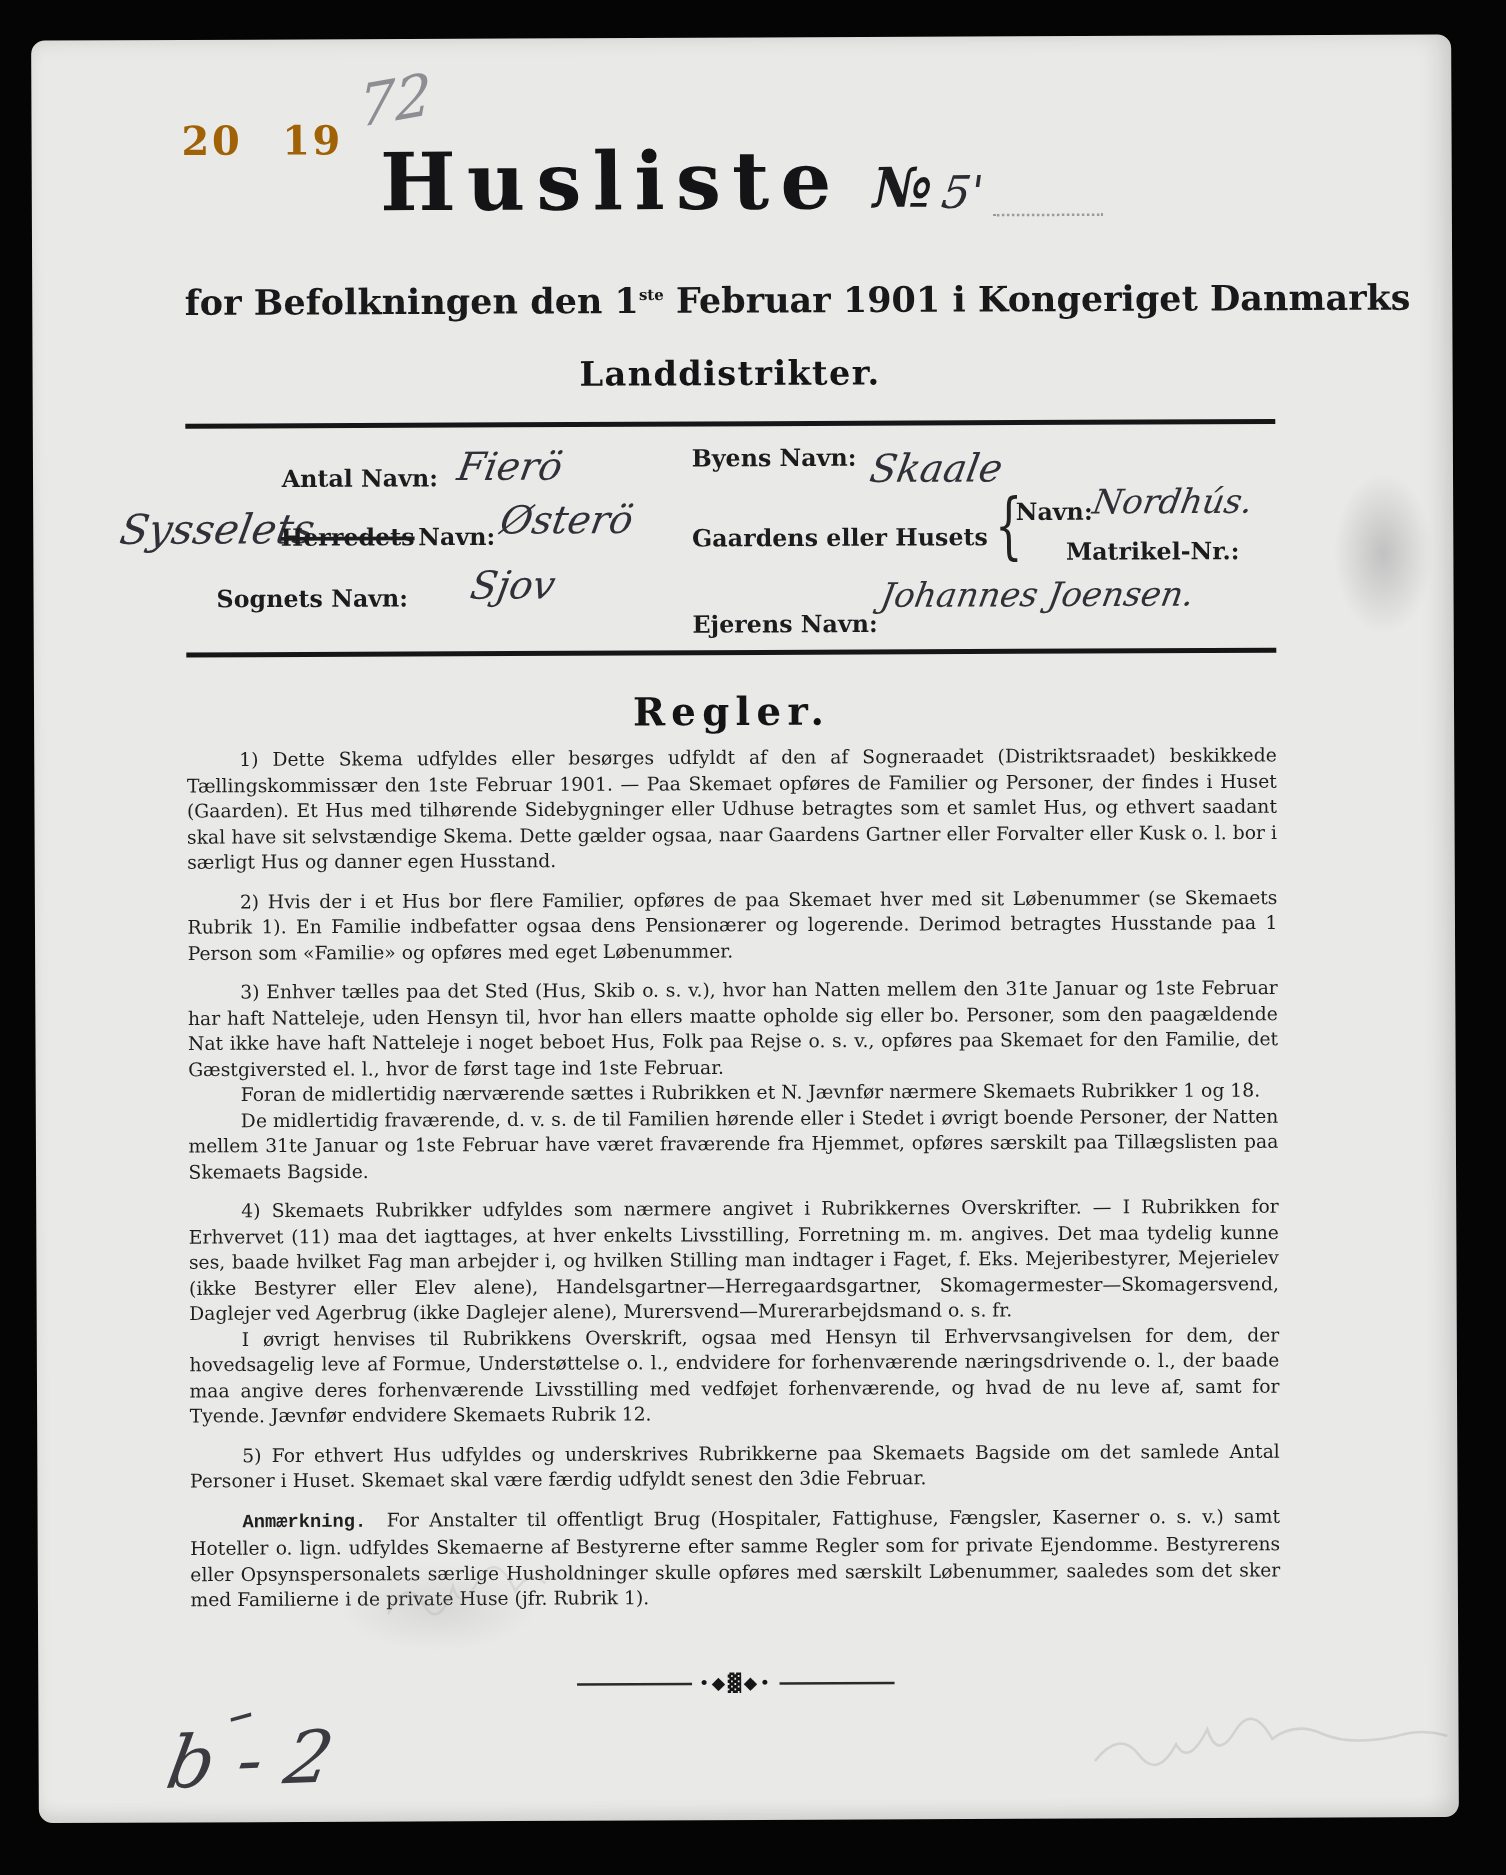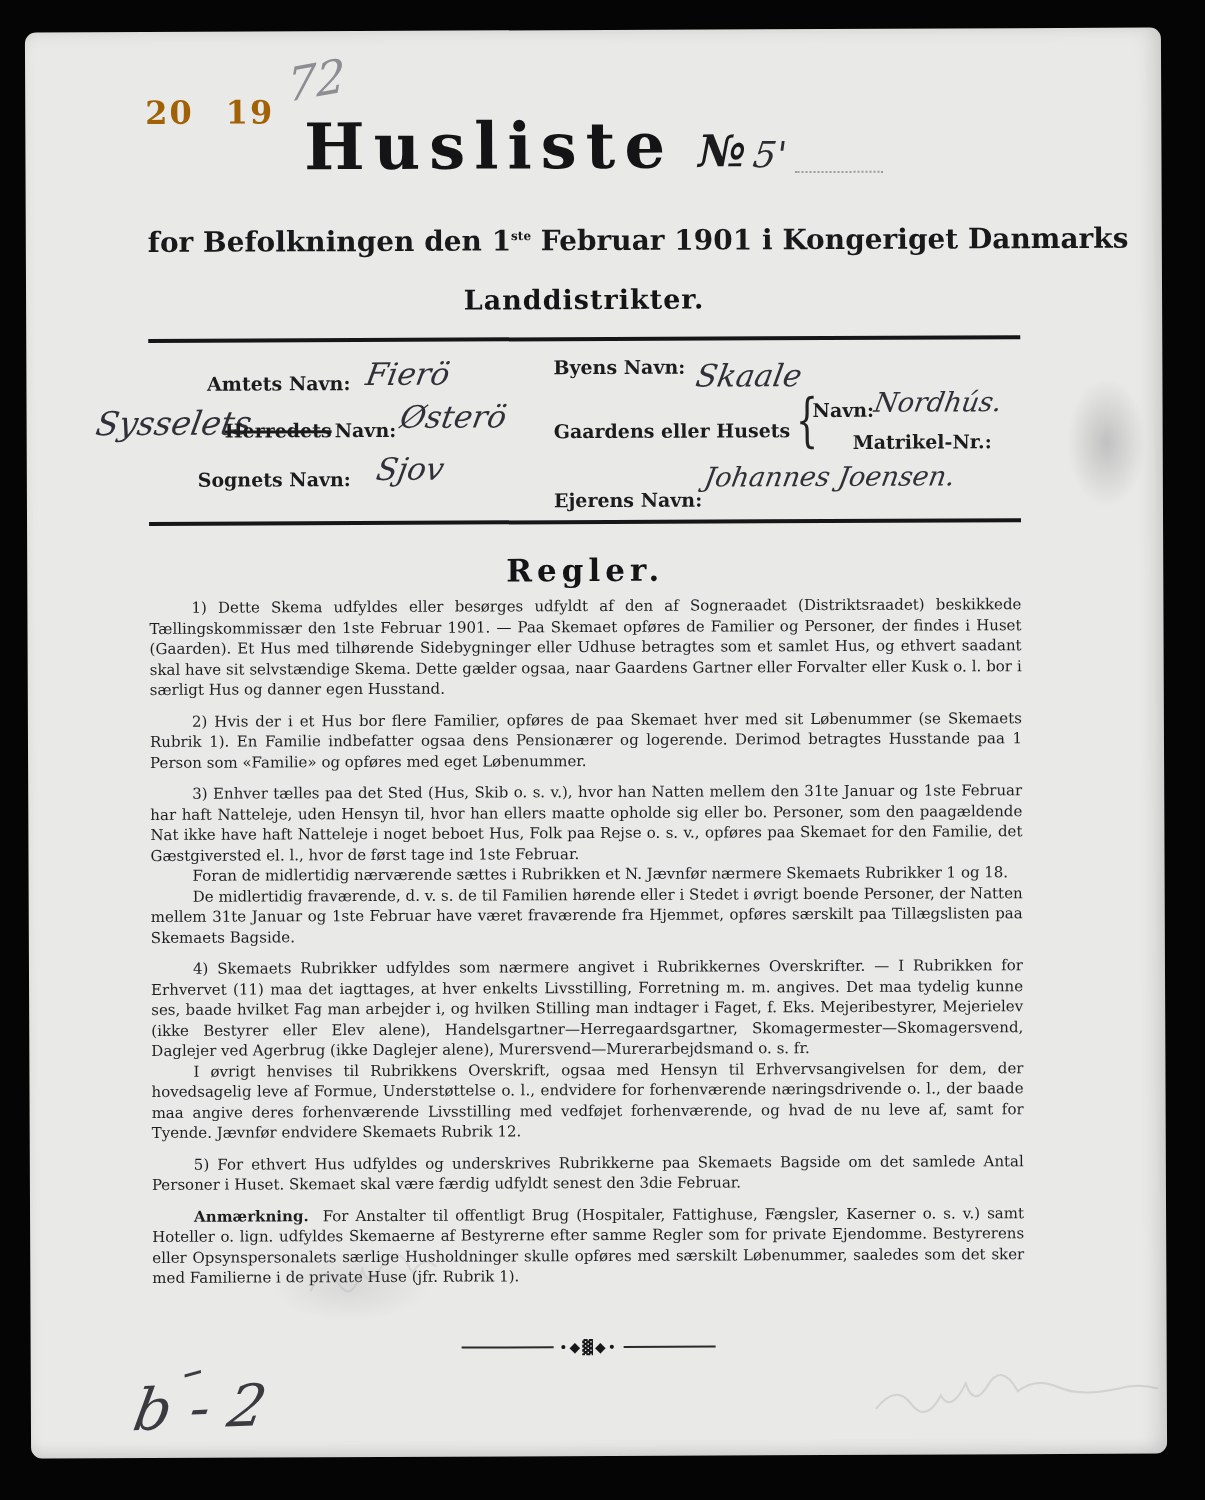--- a/index.html
+++ b/index.html
@@ -63,21 +63,21 @@
     font-size:31px;font-style:italic;color:#303038;white-space:nowrap;
     transform:skewX(-10deg);display:inline-block;
   }
   .lab-amt{position:absolute;left:0;top:341px;width:202px;text-align:right;}
   .val-amt{position:absolute;left:218px;top:325px;}
   .val-syssel{position:absolute;left:-52px;top:372px;font-size:33px;}
   .lab-herred{position:absolute;left:76px;top:388px;}
   .struck{text-decoration:line-through;text-decoration-thickness:3px;}
   .lab-herred-navn{position:absolute;left:186px;top:388px;}
   .val-herred{position:absolute;left:252px;top:368px;}
-  .lab-sogn{position:absolute;left:0;top:437px;width:202px;text-align:right;}
+  .lab-sogn{position:absolute;left:0;top:437px;width:202px;text-align:center;}
   .val-sogn{position:absolute;left:228px;top:420px;}
   .lab-by{position:absolute;left:405px;top:326px;}
   .val-by{position:absolute;left:548px;top:328px;}
   .lab-gaard{position:absolute;left:405px;top:390px;}
   .gaard-brace{
     position:absolute;left:640px;top:362px;height:58px;
     font-size:58px;line-height:58px;color:#222;transform:scaleX(.6);
   }
   .lab-gaard-navn{position:absolute;left:664px;top:370px;}
   .val-gaard-navn{position:absolute;left:726px;top:358px;font-size:27px;}
@@ -89,21 +89,21 @@
     position:absolute;left:122px;top:522px;width:872px;text-align:center;
     font-size:31px;font-weight:bold;letter-spacing:5px;color:#141416;
   }
   .rules{
     position:absolute;left:122px;top:566px;width:872px;
     font-size:15px;line-height:20.5px;text-align:justify;color:#1e1e20;
   }
   .rules p{margin:11px 0 0;text-indent:42px;}
   .rules p.cont{margin-top:0;}
   .rules p:first-child{margin-top:0;}
-  .anm-lead{font-weight:bold;}
+  .anm-lead{font-weight:bold;font-family:Liberation Mono, monospace;}
   
   .divider{
     position:absolute;left:122px;top:1310px;width:872px;
     display:flex;justify-content:center;align-items:center;gap:6px;
   }
   .div-line{width:92px;height:2px;background:#2a2a2c;}
   .div-orn{font-size:14px;letter-spacing:2px;color:#161618;line-height:1;}
   .bottom-mark{
     position:absolute;left:104px;top:1342px;
     font-size:58px;font-style:italic;color:#3a3a40;
@@ -138,21 +138,21 @@
       <span class="no-value">5'</span>
       <span class="no-underline"></span>
     </span>
   </div>
   <div class="subtitle"><span>for Befolkningen den 1</span><sup>ste</sup><span> Februar 1901 i Kongeriget Danmarks</span></div>
   <div class="region-line">Landdistrikter.</div>
 
   <div class="hrule hrule-1"></div>
 
   <div class="form-area">
-    <span class="flabel lab-amt">Amtets Navn:</span>
+    <span class="flabel lab-amt">Antal Navn:</span>
     <span class="fvalue val-amt">Fierö</span>
 
     <span class="fvalue val-syssel">Sysselets</span>
     <span class="flabel lab-herred struck">Herredets</span>
     <span class="flabel lab-herred-navn">Navn:</span>
     <span class="fvalue val-herred">Østerö</span>
 
     <span class="flabel lab-sogn">Sognets Navn:</span>
     <span class="fvalue val-sogn">Sjov</span>
 

